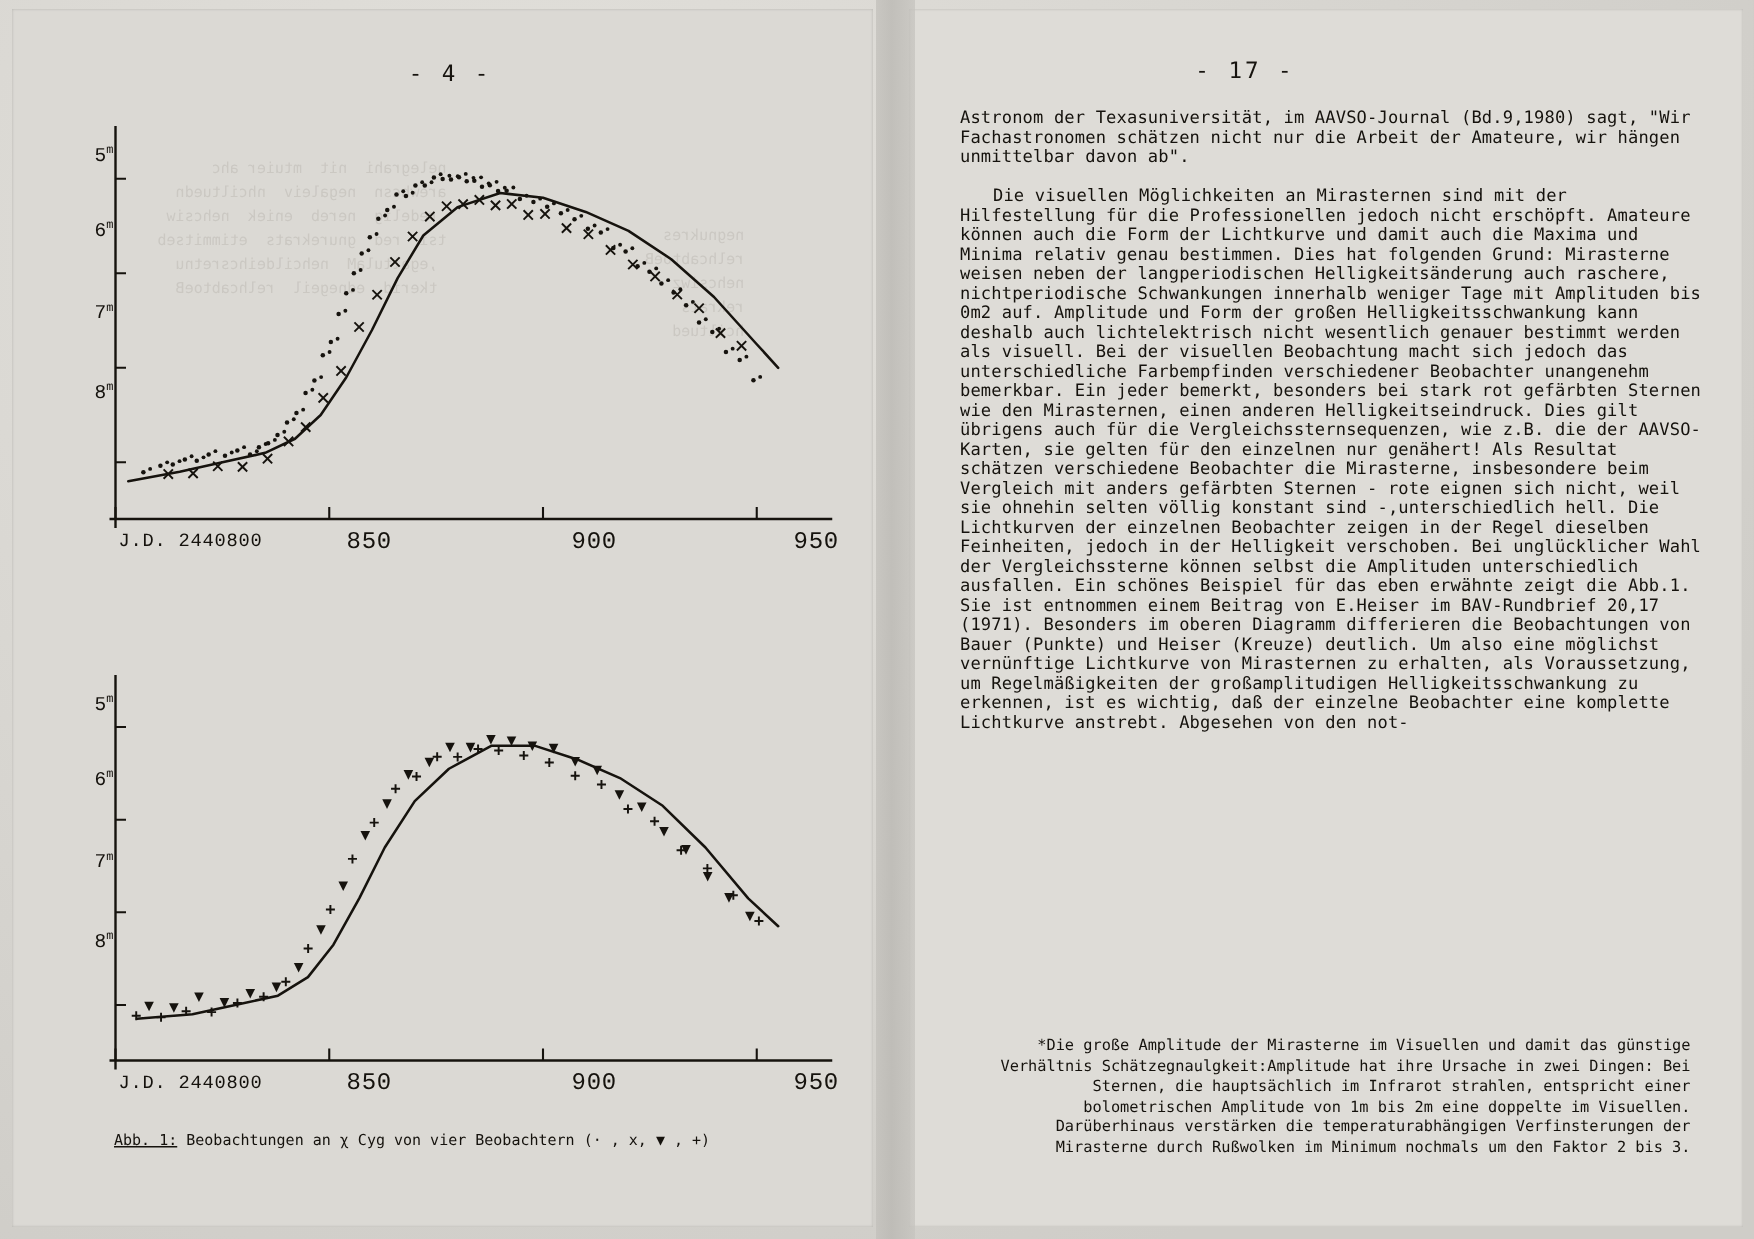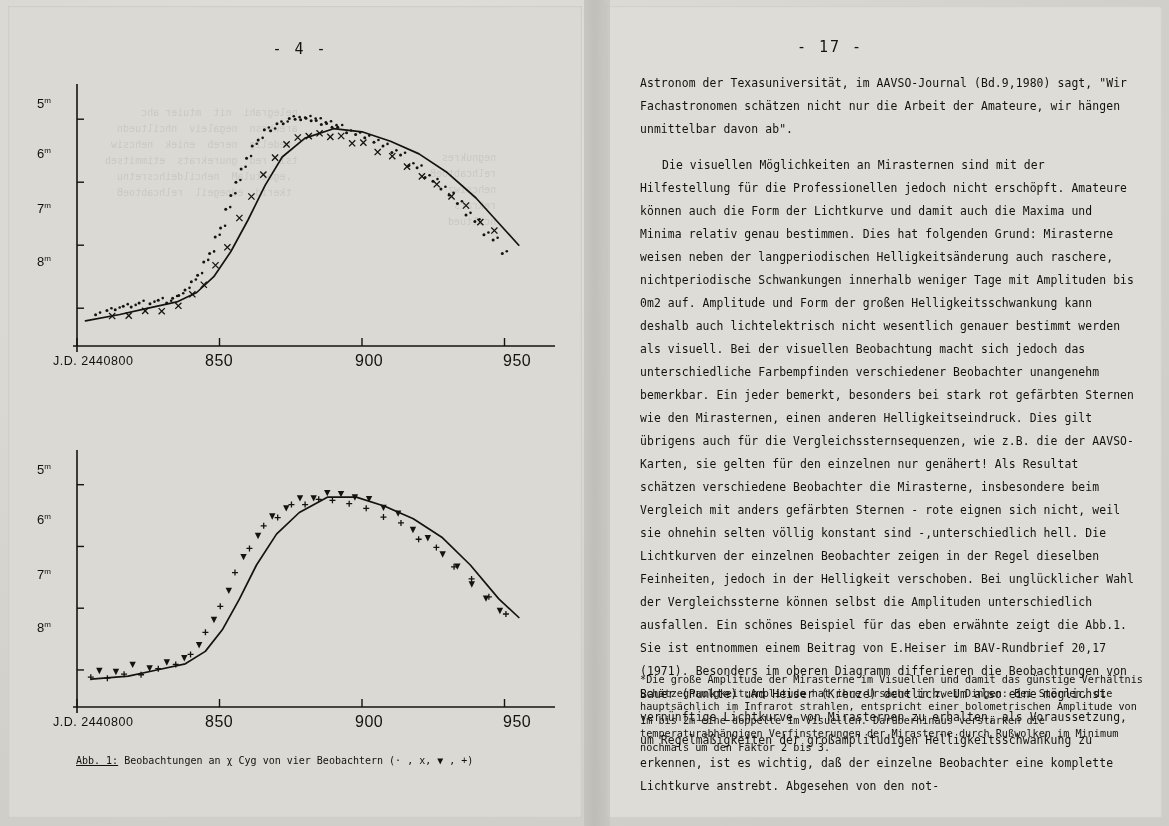--- a/index.html
+++ b/index.html
@@ -36,41 +36,42 @@
     color:#17140f;font-family:"DejaVu Sans Mono", monospace;
   }
   #pnum-left{left:230px;top:40px;width:140px;}
   #pnum-right{left:760px;top:38px;width:140px;}
 
   
   .textcol{
     position:absolute;left:640px;top:72px;width:500px;
     font-family:"DejaVu Sans Mono", monospace;
     font-size:11.4px;
-    line-height:23px;
+    line-height:13px;
     color:#15120d;
     letter-spacing:.1px;
   }
   .textcol p{margin:0 0 13px 0;}
   .textcol p.indent{text-indent:22px;}
   .fnote{
     position:absolute;left:640px;top:673px;width:505px;
     font-size:10.2px;line-height:13.6px;color:#15120d;
     font-family:"DejaVu Sans Mono", monospace;
   }
-  .fnote p{margin:0;}
+  .fnote p{margin:18px;text-align:right;}
 
   
   .chartbox{position:absolute;}
   #chart-top{left:55px;top:84px;width:500px;height:290px;}
   #chart-bottom{left:55px;top:450px;width:500px;height:285px;}
   .plot{position:absolute;left:0;top:0;width:100%;height:100%;}
   .axis-label{
     position:absolute;font-size:11px;color:#15120d;
-    font-family:Liberation Sans, sans-serif;
+    font-family:Liberation Mono, monospace;
+    margin-left:26px;
   }
   .ylab{font-size:13px;}
   .ylab .mag{font-size:8px;vertical-align:super;}
   .xlab{font-size:16px;letter-spacing:.5px;}
   .jd{font-size:12.5px;letter-spacing:.5px;}
 
   .caption{
     position:absolute;left:76px;top:755px;width:500px;
     font-size:10px;color:#15120d;
     font-family:"DejaVu Sans Mono", monospace;

